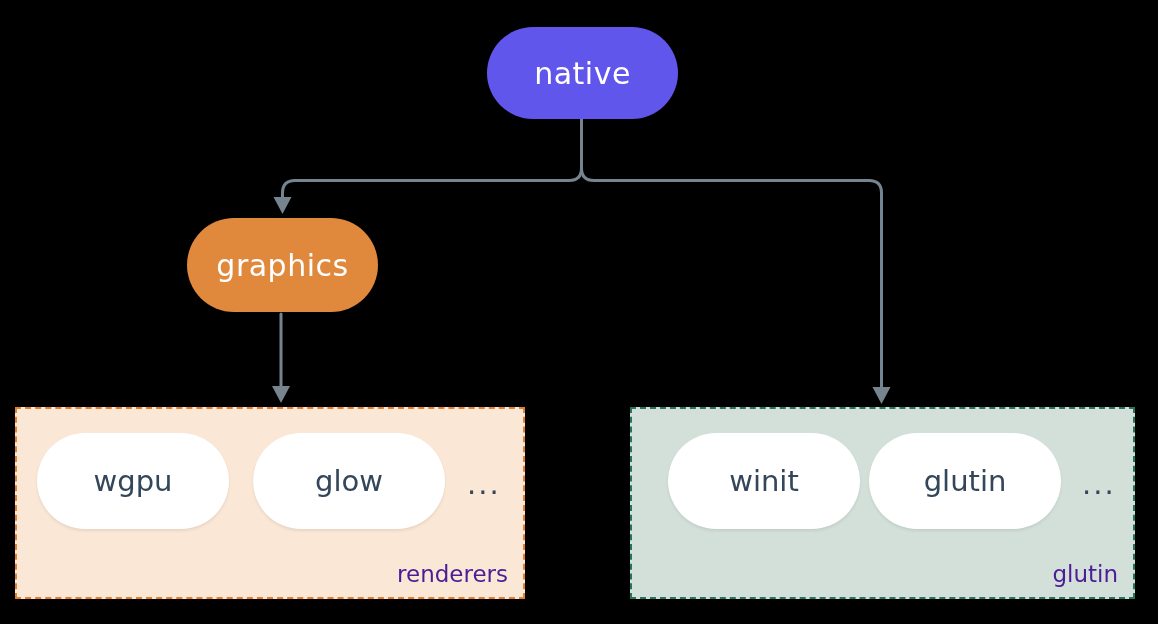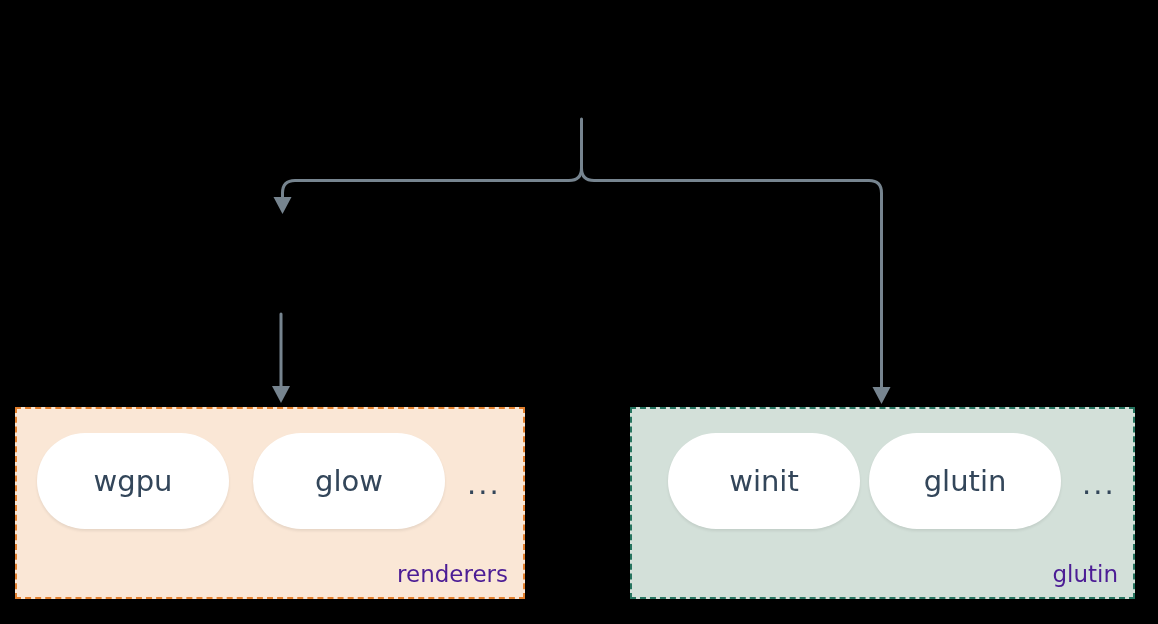--- a/index.html
+++ b/index.html
@@ -108,21 +108,27 @@
       <path d="M581.5,168 Q581.5,180.5 594,180.5 L869,180.5 Q881.5,180.5 881.5,193 L881.5,387"></path>
       <path d="M281,314 L281,386"></path>
     </g>
     <g fill="#76848f">
       <polygon points="273.5,197 291.5,197 282.5,214"></polygon>
       <polygon points="872.5,387 890.5,387 881.5,404"></polygon>
       <polygon points="272,386 290,386 281,403"></polygon>
     </g>
   </svg>
 
+  <div class="node node-native">
+    <span>native</span>
+  </div>
 
+  <div class="node node-graphics">
+    <span>graphics</span>
+  </div>
 
   <div class="group-box group-renderers">
     <div class="pill pill-1">
       <span>wgpu</span>
     </div>
     <div class="pill pill-2">
       <span>glow</span>
     </div>
     <span class="ellipsis">...</span>
     <span class="group-label">renderers</span>

